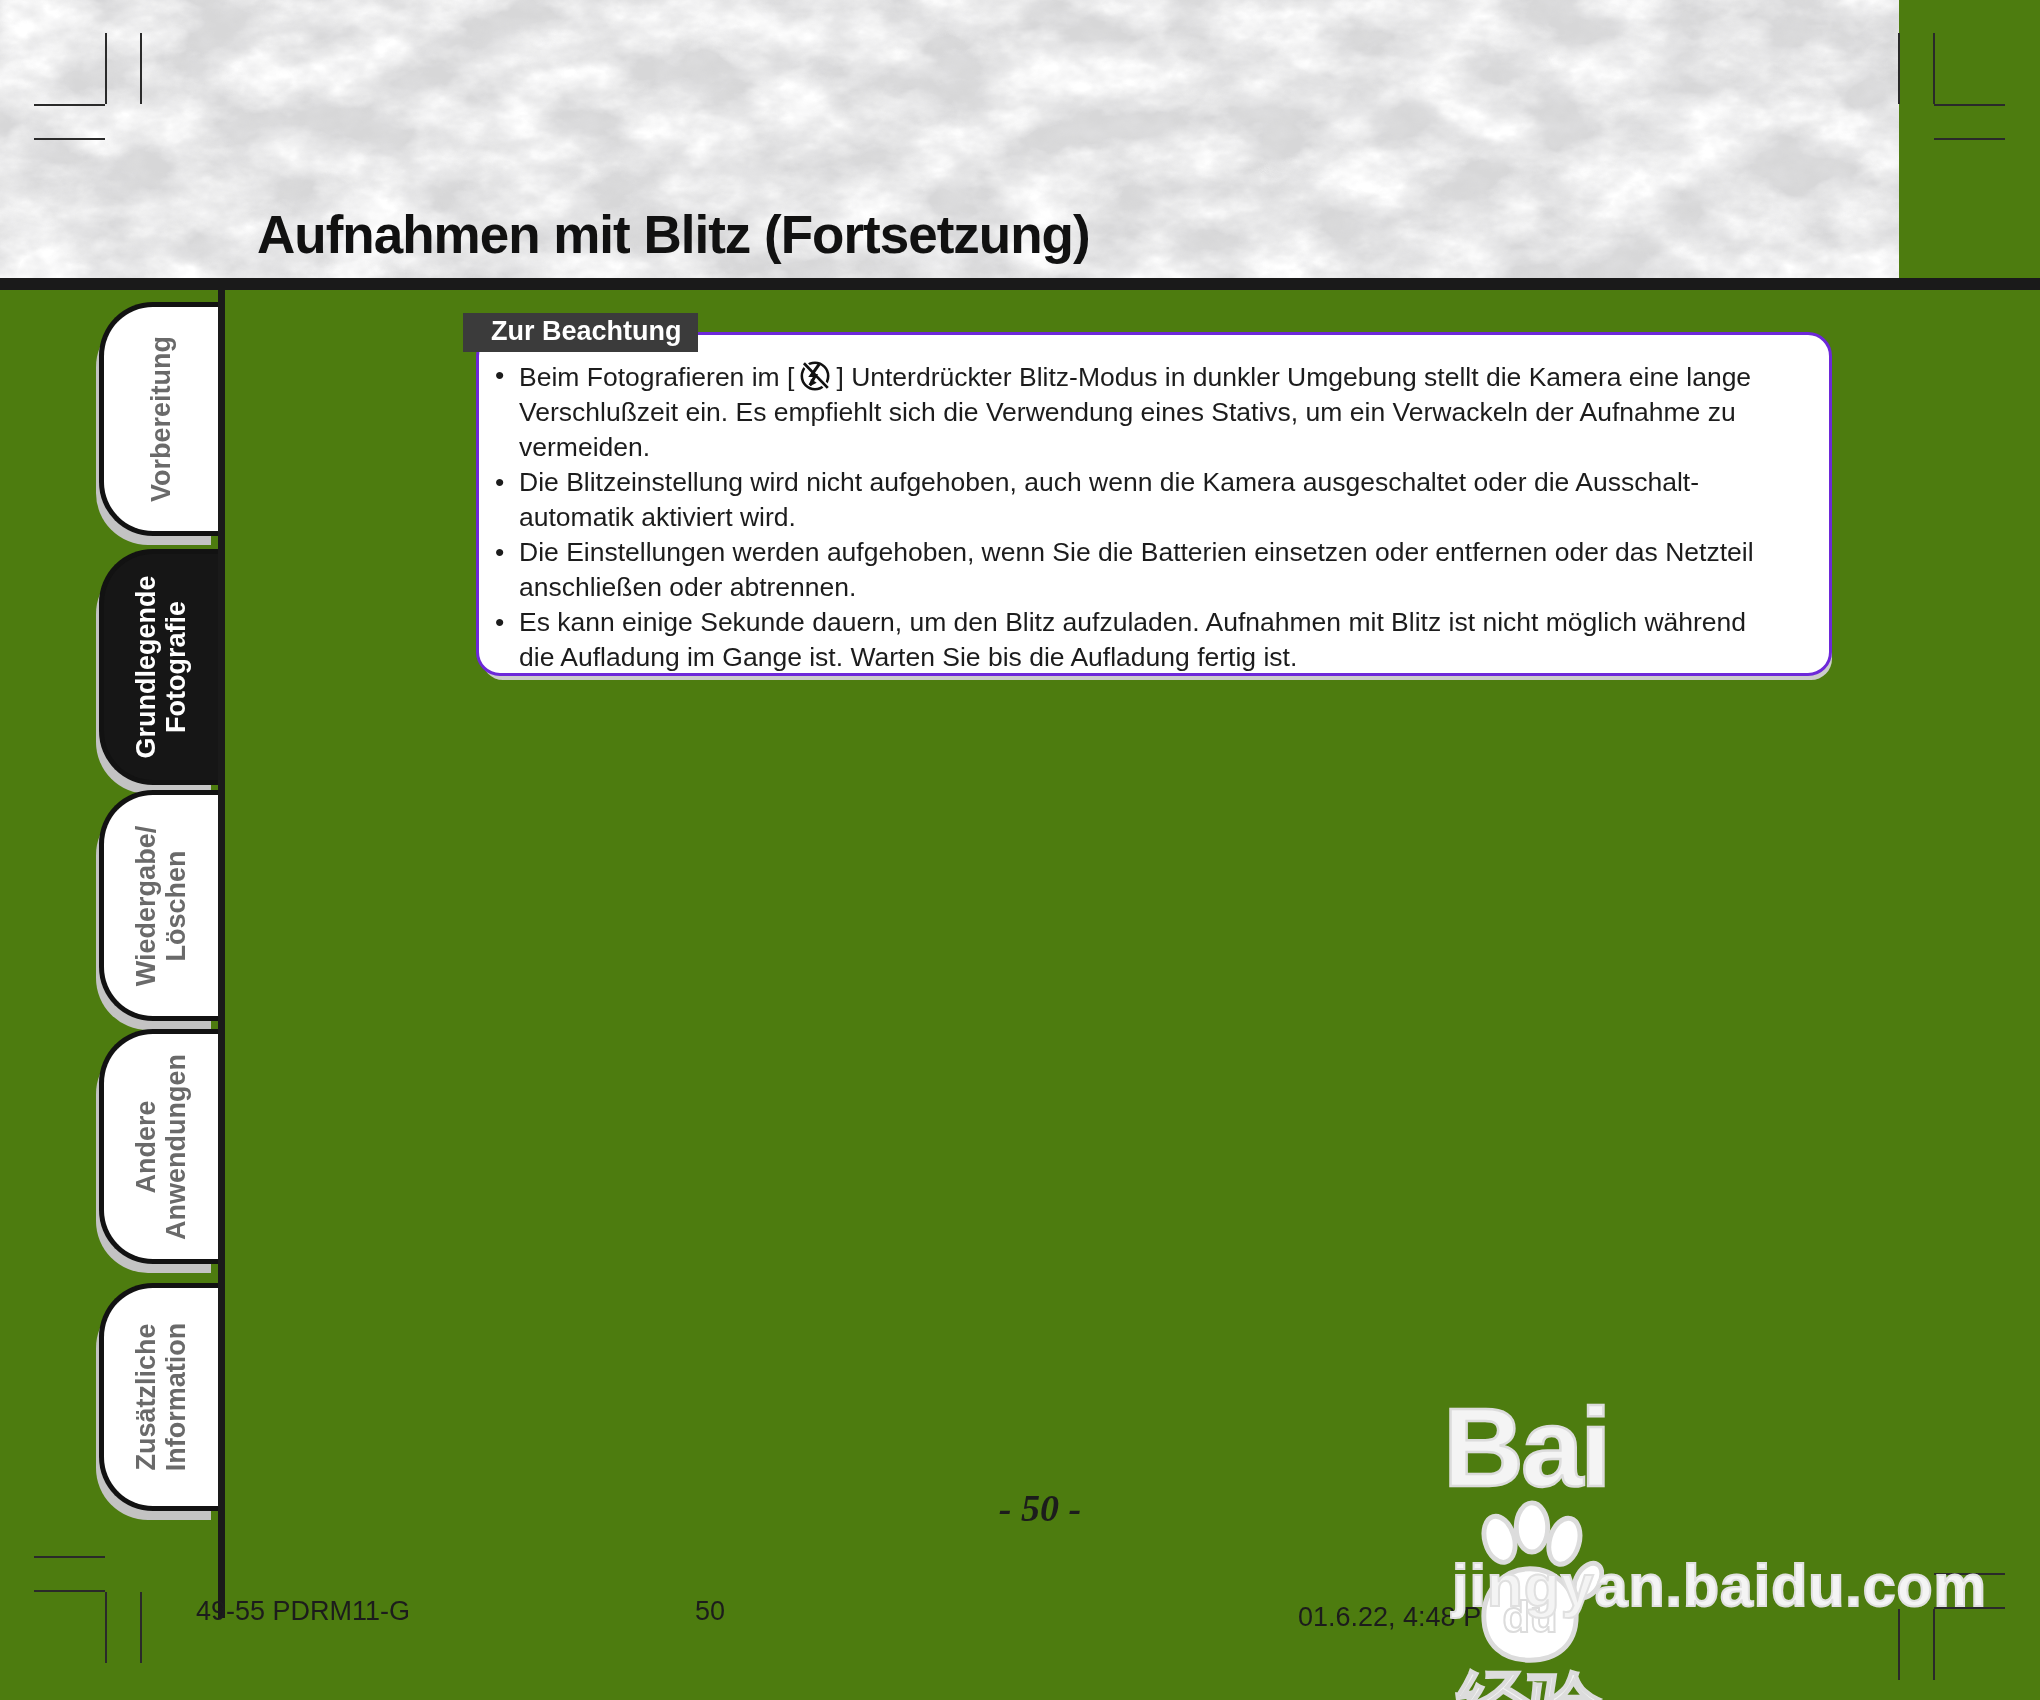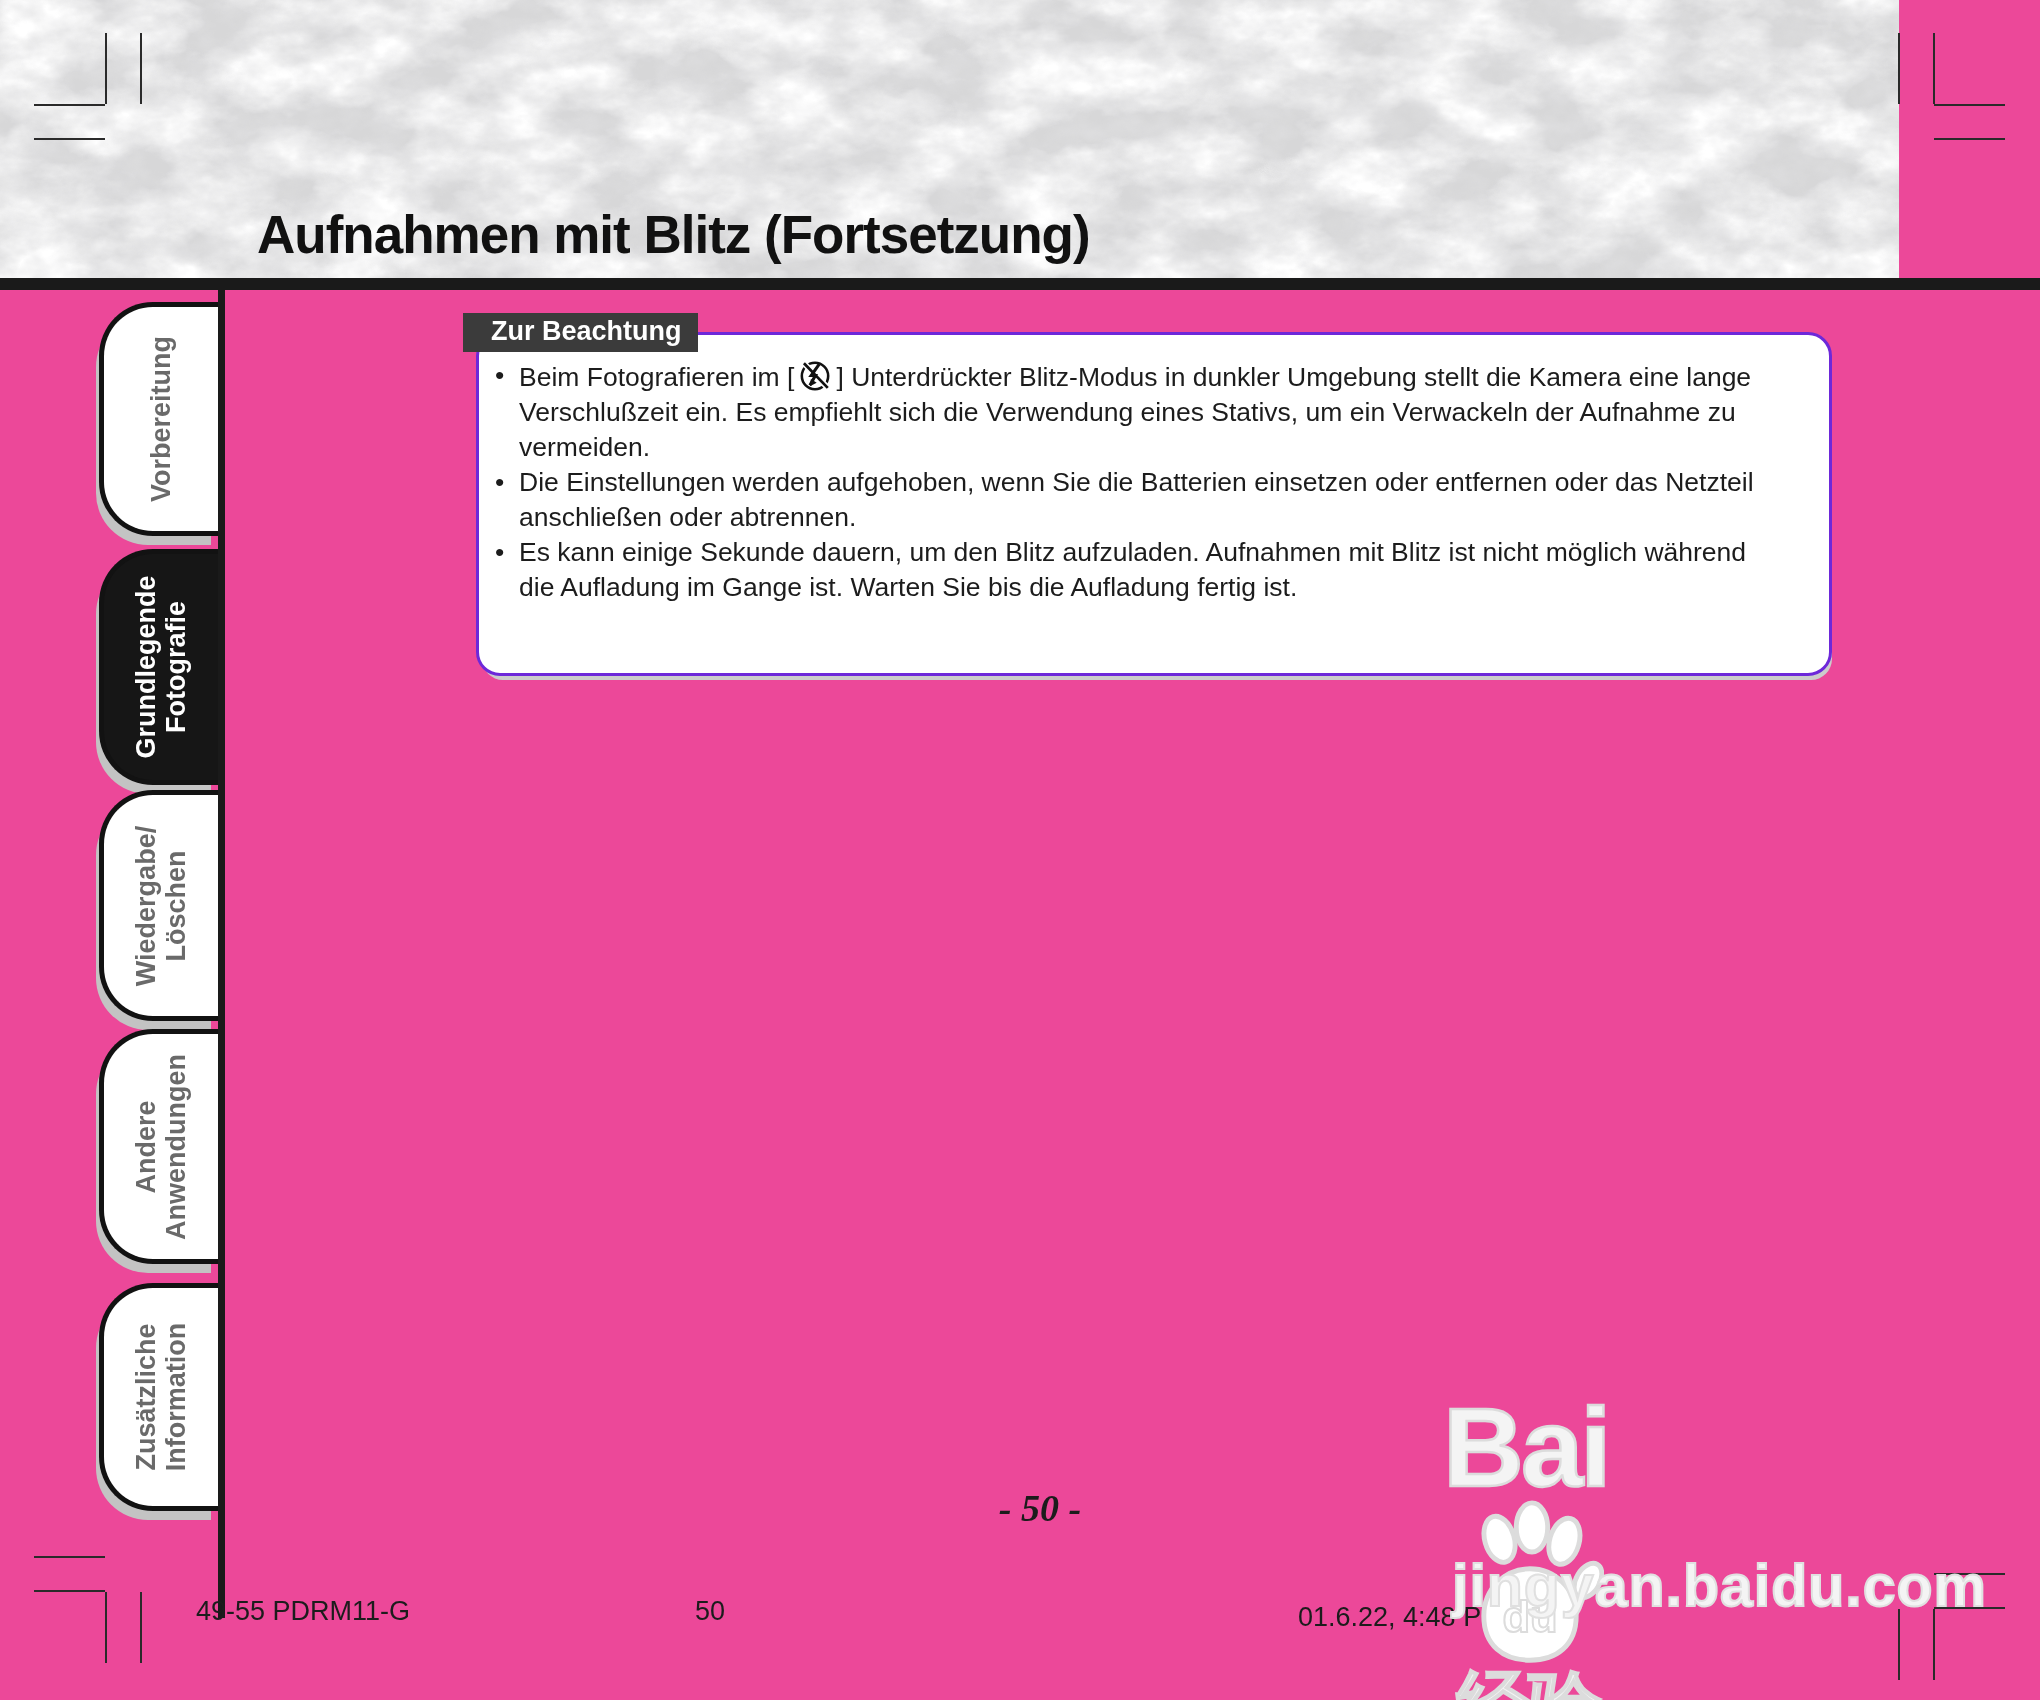--- a/index.html
+++ b/index.html
@@ -1,17 +1,17 @@
 <!DOCTYPE html>
 <html><head>
 <meta charset="utf-8">
 <style>
   html,body{margin:0;padding:0;background:#fff;}
   .canvas{
-    position:relative;width:2040px;height:1700px;background:#ec4899;overflow:hidden;
+    position:relative;width:2040px;height:1700px;background:#4d7c0f;overflow:hidden;
     font-family:"Liberation Sans",sans-serif;color:#1c1c1c;
   }
   
   .header{position:absolute;left:0;top:0;width:1899px;height:278px;overflow:hidden;}
   .marble-svg{position:absolute;left:0;top:0;display:block;}
   .page-title{
     position:absolute;left:257px;top:204px;margin:0;
     font-size:53px;font-weight:bold;letter-spacing:-1px;color:#111;
     font-family:"Liberation Sans",sans-serif;white-space:nowrap;
   }
@@ -142,20 +142,21 @@
   <div class="note-label">Zur Beachtung</div>
   <section class="note-box">
     <ul class="note-list">
       <li><span>Beim Fotografieren im [</span><svg class="flash-ico" width="34" height="36" viewBox="0 0 40 42">
             <circle cx="20" cy="21" r="15.5" fill="none" stroke="#111" stroke-width="3"></circle>
             <line x1="5" y1="4" x2="37" y2="37" stroke="#fff" stroke-width="7"></line>
             <line x1="7" y1="6" x2="35" y2="35" stroke="#111" stroke-width="3.2"></line>
             <path d="M25 7 L15.5 20.5 L20.5 20.5 L14 32" fill="none" stroke="#111" stroke-width="3.6"></path>
             <path d="M14 33 L15.2 24.5 L22 28.8 Z" fill="#111"></path>
           </svg><span>] Unterdrückter Blitz-Modus in dunkler Umgebung stellt die Kamera eine lange Verschlußzeit ein. Es empfiehlt sich die Verwendung eines Stativs, um ein Verwackeln der Aufnahme zu vermeiden.</span></li>
+      <li>Die Blitzeinstellung wird nicht aufgehoben, auch wenn die Kamera ausgeschaltet oder die Ausschalt-automatik aktiviert wird.</li>
       <li>Die Einstellungen werden aufgehoben, wenn Sie die Batterien einsetzen oder entfernen oder das Netzteil anschließen oder abtrennen.</li>
       <li>Es kann einige Sekunde dauern, um den Blitz aufzuladen. Aufnahmen mit Blitz ist nicht möglich während die Aufladung im Gange ist. Warten Sie bis die Aufladung fertig ist.</li>
     </ul>
   </section>
 
   <div class="page-number">- 50 -</div>
 
   <div class="footer-item f-left">49-55 PDRM11-G</div>
   <div class="footer-item f-mid">50</div>
   <div class="footer-item f-right">01.6.22, 4:48 PM</div>

